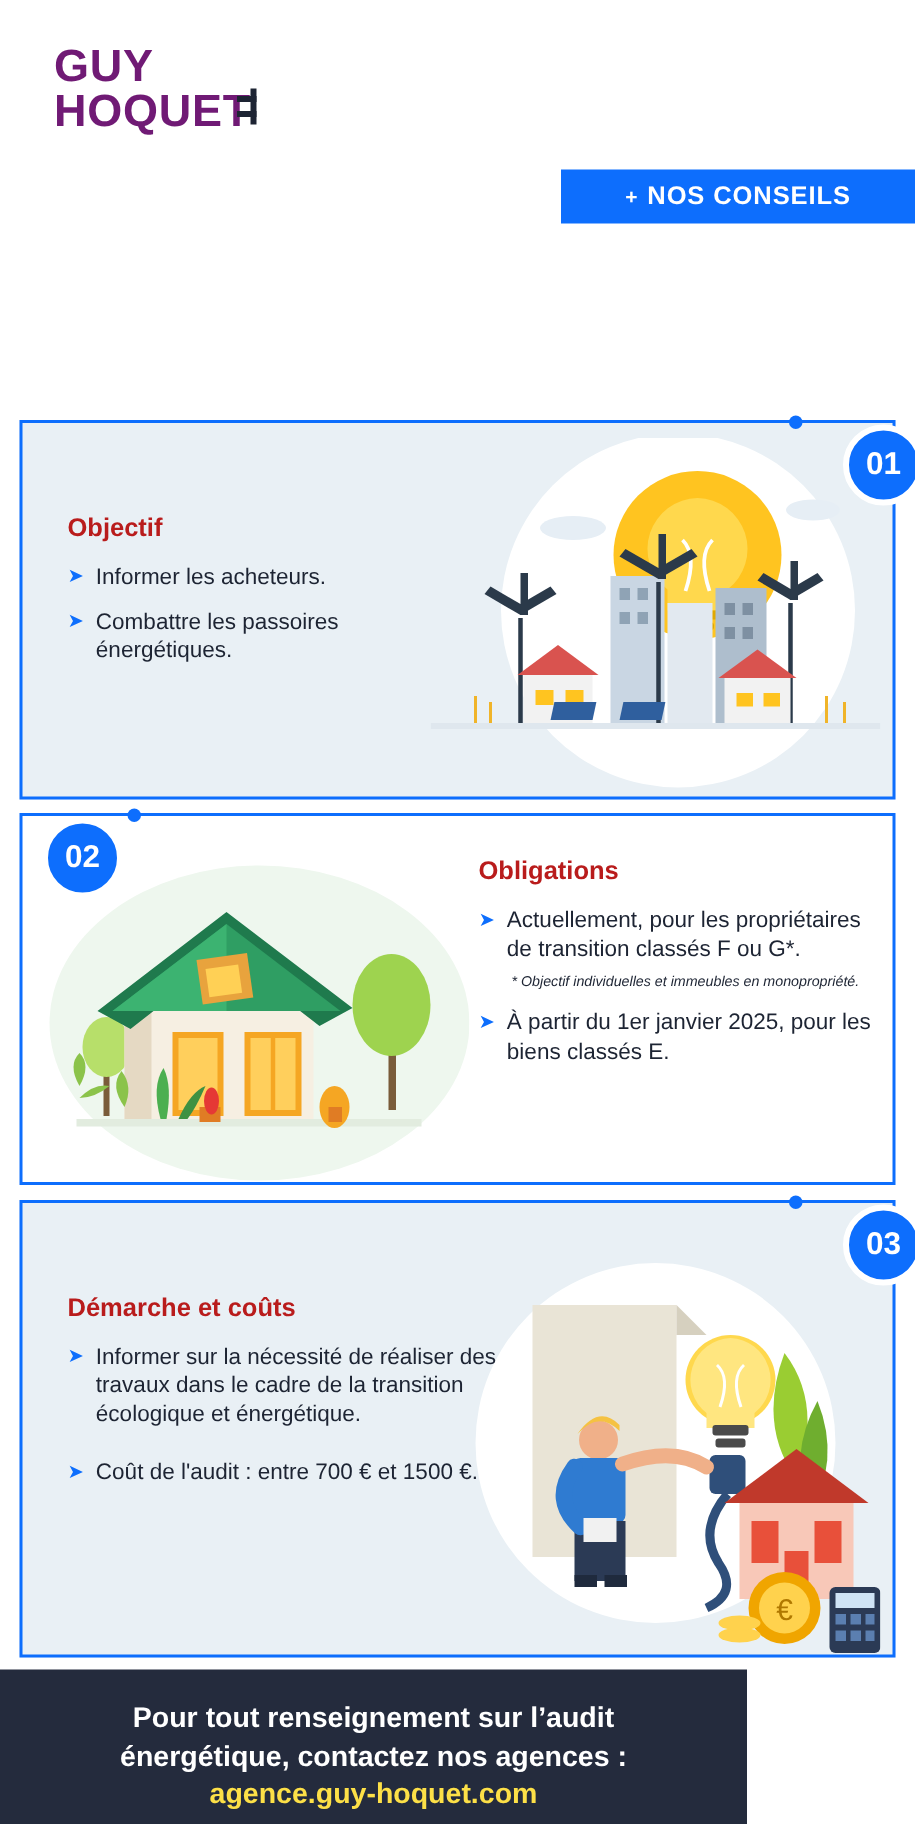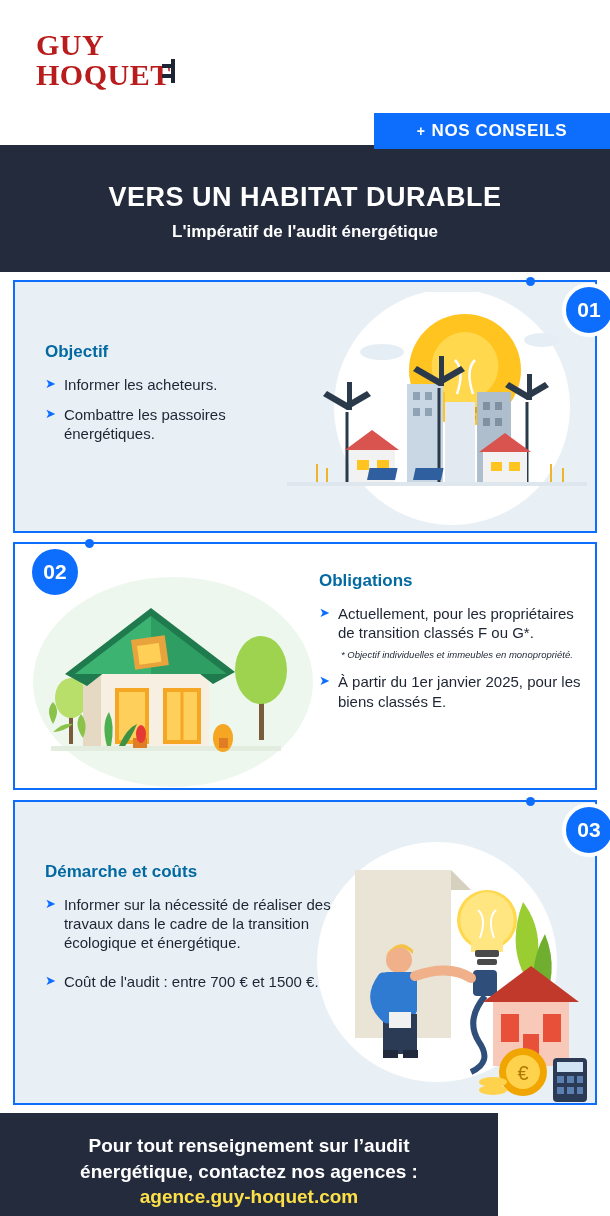--- a/index.html
+++ b/index.html
@@ -22,26 +22,25 @@
     position: absolute;
     top: 0; left: 0;
     width: 610px;
     height: 145px;
     background: #ffffff;
   }
   .logo {
     position: absolute;
     left: 36px;
     top: 30px;
-    color: #b91c1c;
+    color: #701a75;
     font-weight: bold;
     font-size: 30px;
     line-height: 30px;
     letter-spacing: 0.5px;
-    font-family: Liberation Serif, serif;
   }
   .logo .l2 { position: relative; display: inline-block; }
   .logo .l2 .bar {
     position: absolute;
     right: -4px;
     top: 4px;
     width: 13px;
     height: 4px;
     background: #1d2433;
   }
@@ -138,21 +137,21 @@
     width: 9px; height: 9px;
     border-radius: 50%;
     background: #0d6efd;
     z-index: 6;
   }
   .dot1 { right: 75px; top: 277px; }
   .dot2 { left: 85px;  top: 539px; }
   .dot3 { right: 75px; top: 797px; }
 
   .sec-title {
-    color: #0369a1;
+    color: #b91c1c;
     font-weight: bold;
     font-size: 17px;
   }
   .bullets { margin-top: 13px; }
   .bullet {
     display: flex;
     align-items: flex-start;
     margin-bottom: 11px;
     color: #1d2433;
     font-size: 15px;
@@ -215,24 +214,20 @@
         <span class="bar3"></span>
       </div>
     </div>
   </div>
 
   <div class="conseil-tab">
     <span class="plus">+</span>
     <span>NOS CONSEILS</span>
   </div>
 
-  <div class="title-band">
-    <h1>VERS UN HABITAT DURABLE</h1>
-    <h2>L'impératif de l'audit énergétique</h2>
-  </div>
 
   <div class="section sec1">
     <div class="art art1">
       <svg width="300" height="240" viewBox="0 0 300 240">
         <circle cx="165" cy="115" r="118" fill="#ffffff"></circle>
 
         <circle cx="178" cy="78" r="56" fill="#ffc420"></circle>
 
         <path d="M178 40 a34 34 0 0 1 20 61 l0 14 l-40 0 l0 -14 a34 34 0 0 1 20 -61 z" fill="#ffd84d"></path>
         <rect x="164" y="115" width="28" height="6" rx="2" fill="#e0a800"></rect>

